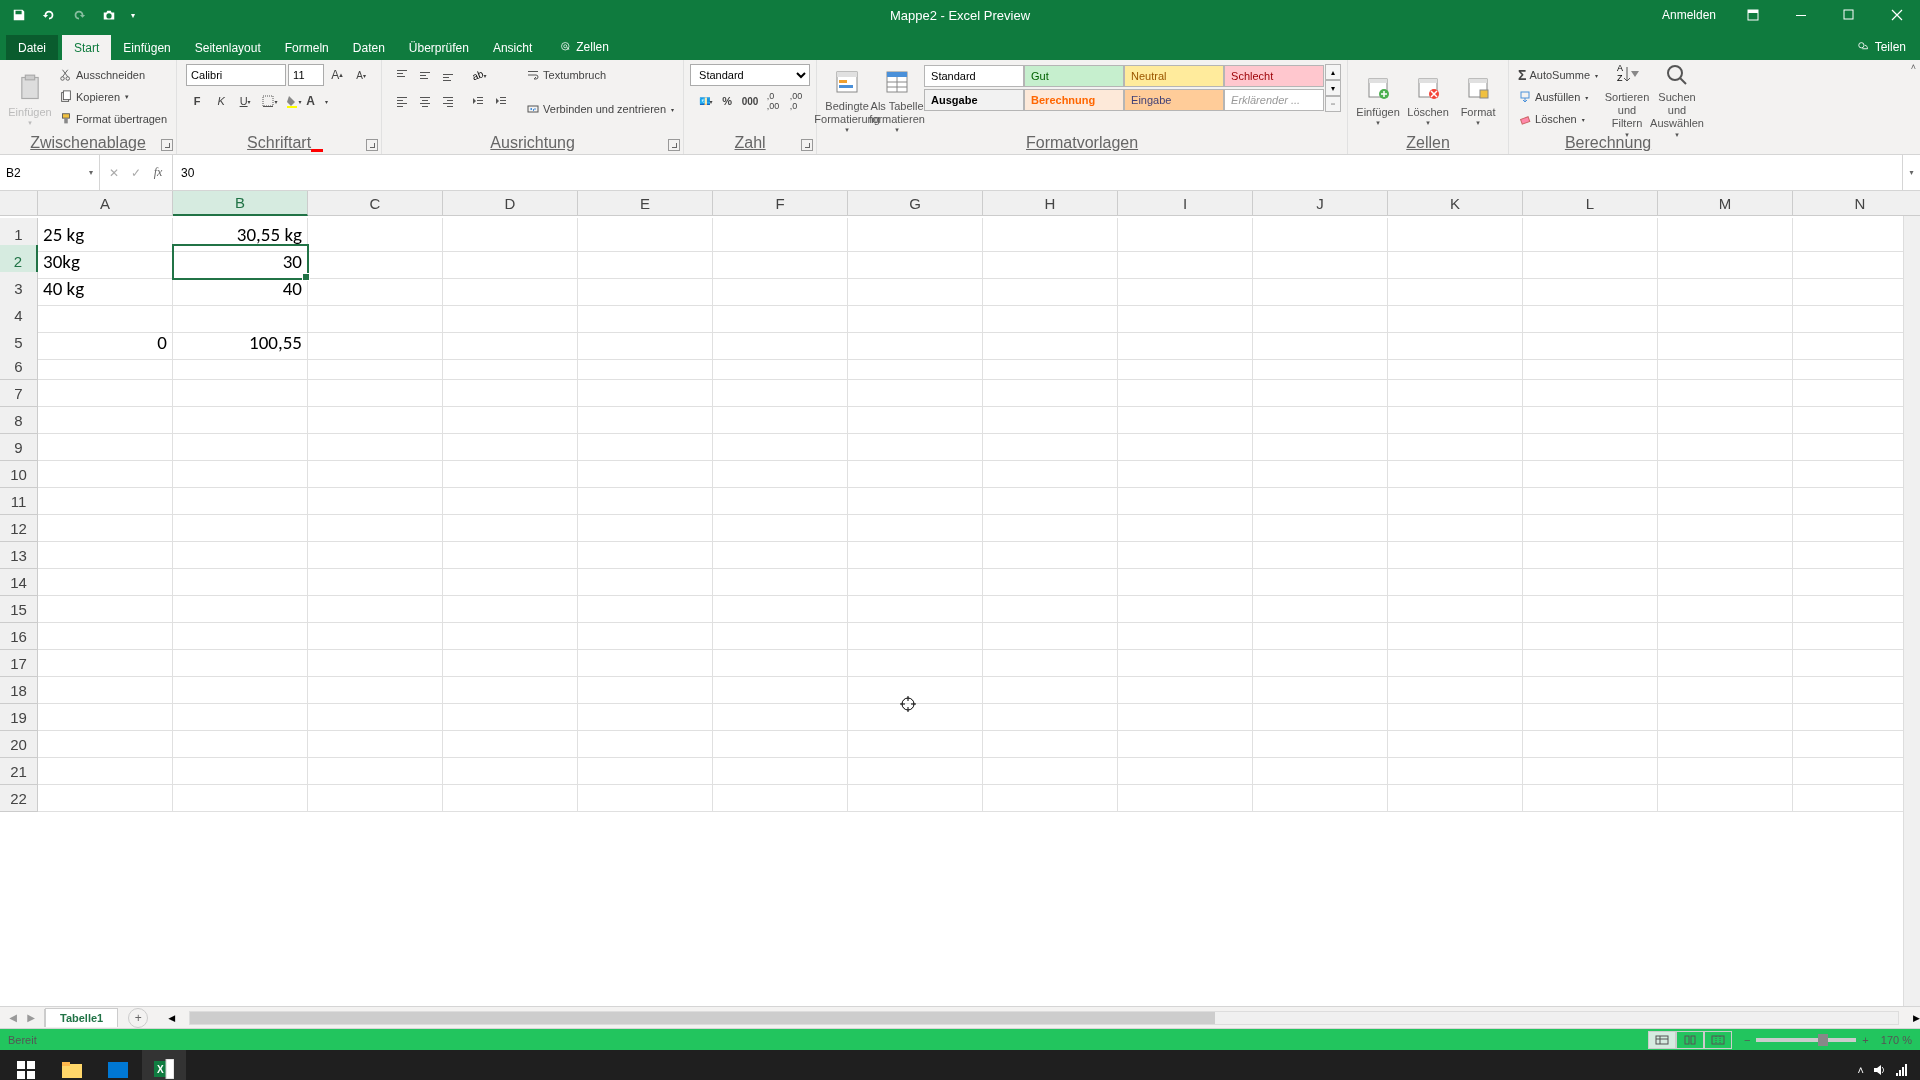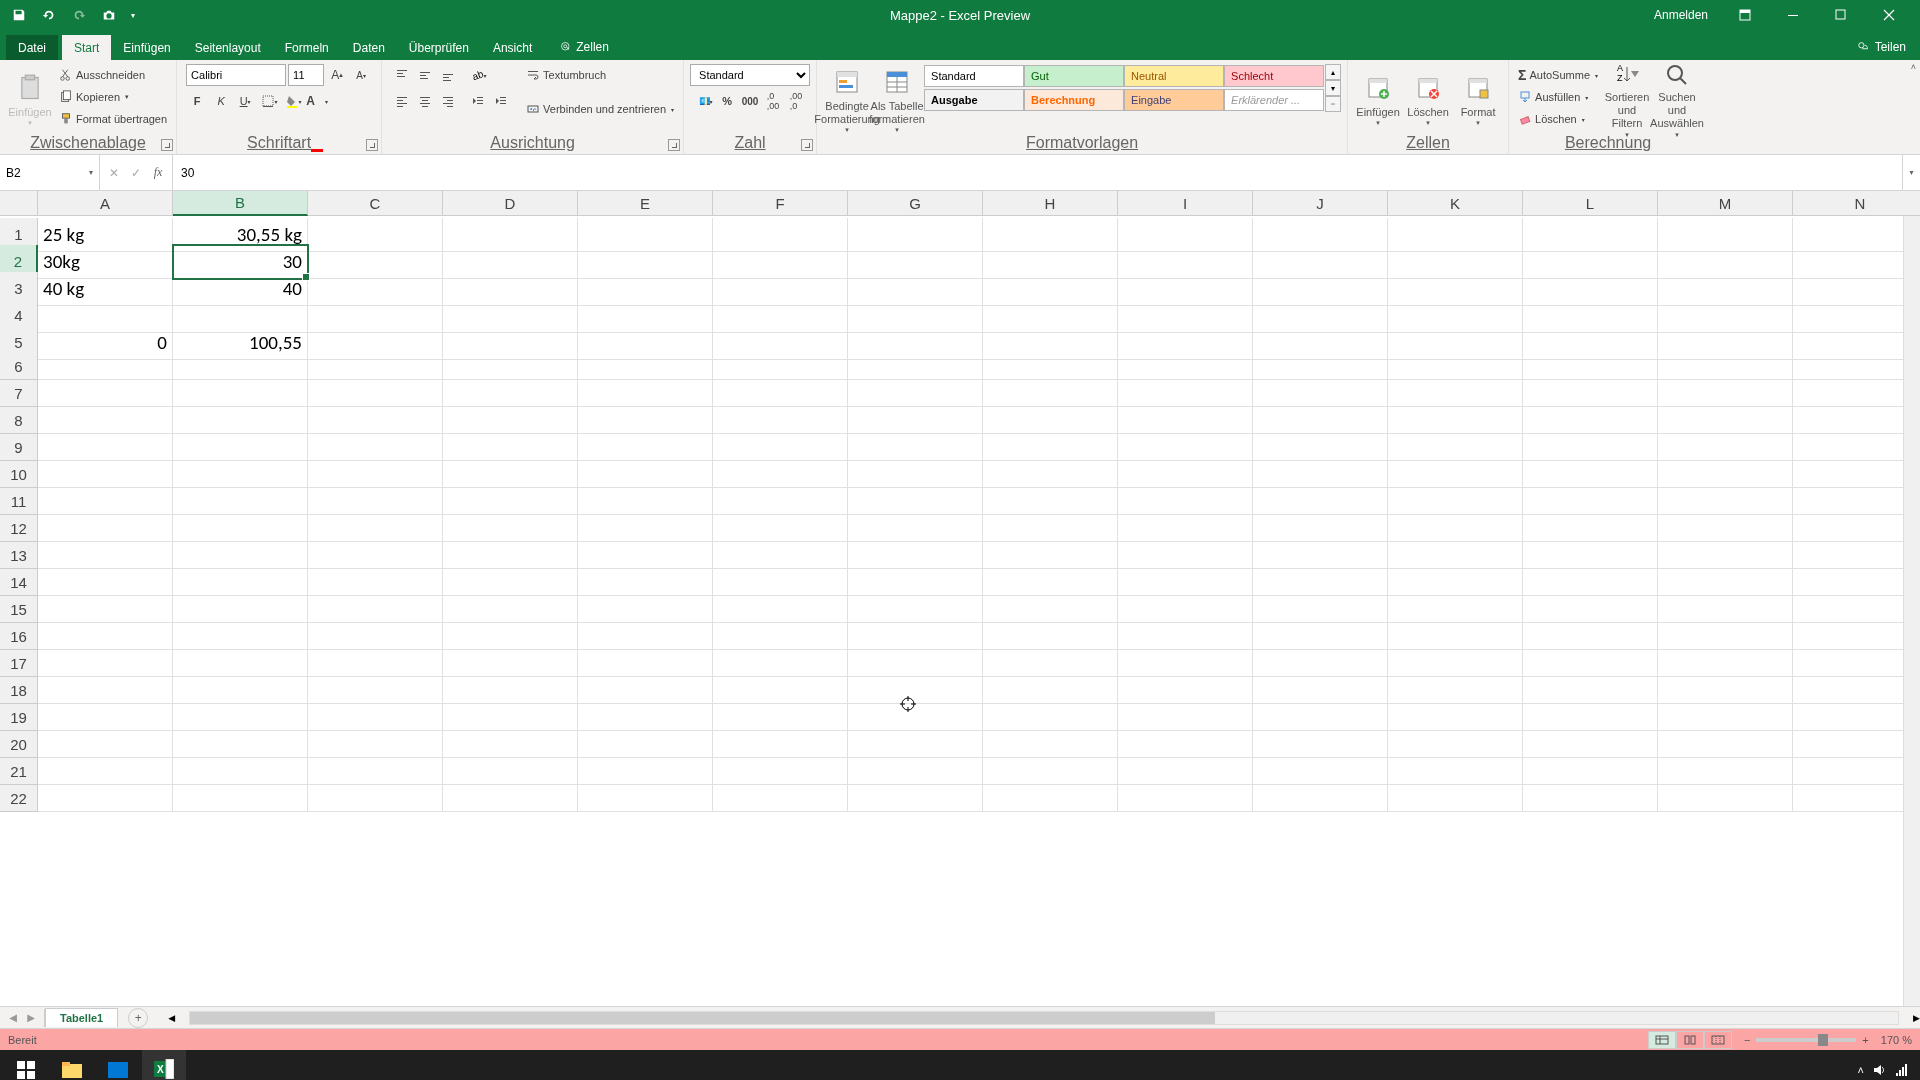--- a/index.html
+++ b/index.html
@@ -4,21 +4,21 @@
 <style>
 * { margin: 0; padding: 0; box-sizing: border-box; font-family: 'Segoe UI', Tahoma, sans-serif; }
 html, body { width: 1920px; height: 1080px; overflow: hidden; background: #fff; }
 
 
 .titlebar { height: 30px; background: #0f7b3e; display: flex; align-items: center; color: #fff; font-size: 12px; position: relative; }
 .titlebar-left { display: flex; align-items: center; gap: 4px; padding-left: 6px; }
 .titlebar-btn { width: 26px; height: 24px; display: flex; align-items: center; justify-content: center; cursor: pointer; }
 .titlebar-btn svg { fill: #fff; }
 .titlebar-center { position: absolute; left: 50%; transform: translateX(-50%); font-size: 13px; }
-.titlebar-right { margin-left: auto; display: flex; align-items: center; gap: 2px; padding-right: 8px; }
+.titlebar-right { margin-left: auto; display: flex; align-items: center; gap: 2px; padding-right: 0; }
 .titlebar-right .win-btn { width: 46px; height: 30px; display: flex; align-items: center; justify-content: center; cursor: pointer; }
 .anmelden { font-size: 12px; padding: 0 12px; cursor: pointer; }
 
 
 .tabbar { height: 30px; background: #0f7b3e; display: flex; align-items: flex-end; padding-left: 6px; }
 .tab { padding: 6px 12px 5px; font-size: 12px; color: #fff; cursor: pointer; }
 .tab.active { background: #f3f2f1; color: #0f7b3e; }
 .tab.datei { background: #0a5c2e; color: #fff; margin-right: 4px; }
 .search-wrap { display: flex; align-items: center; color: #fff; font-size: 12px; padding: 0 8px 6px 16px; cursor: text; }
 .search-wrap svg { fill: #fff; margin-right: 4px; }
@@ -85,21 +85,21 @@
 .sheet-tabs { height: 22px; display: flex; align-items: center; background: #f3f2f1; border-top: 1px solid #d5d5d5; font-size: 11px; }
 .sheet-nav { display: flex; gap: 0; padding: 0 4px; border-right: 1px solid #ccc; }
 .sheet-nav-btn { width: 18px; height: 18px; display: flex; align-items: center; justify-content: center; cursor: pointer; color: #999; font-size: 10px; }
 .sheet-tab { padding: 3px 14px; background: #fff; border: 1px solid #ccc; border-bottom: none; cursor: pointer; font-weight: bold; color: #217346; }
 .sheet-add { width: 20px; height: 20px; border: 1px solid #ccc; border-radius: 50%; margin-left: 10px; display: flex; align-items: center; justify-content: center; cursor: pointer; color: #666; font-size: 12px; }
 .sheet-hscroll { flex: 1; display: flex; align-items: center; margin-left: 20px; }
 .sheet-hscroll .track { flex: 1; height: 14px; background: #f0f0f0; border: 1px solid #ddd; margin: 0 14px; position: relative; }
 .sheet-hscroll .thumb { position: absolute; left: 0; top: 0; bottom: 0; width: 60%; background: #cdcdcd; }
 
 
-.statusbar { height: 22px; background: #fca5a5; border-top: 1px solid #d5d5d5; display: flex; align-items: center; font-size: 11px; color: #555; padding: 0 8px; }
+.statusbar { height: 22px; background: #22c55e; border-top: 1px solid #d5d5d5; display: flex; align-items: center; font-size: 11px; color: #555; padding: 0 8px; }
 .statusbar .views { margin-left: auto; display: flex; gap: 0; }
 .view-btn { width: 28px; height: 18px; border: 1px solid #ccc; display: flex; align-items: center; justify-content: center; cursor: pointer; font-size: 9px; }
 .view-btn.active { background: #d6ebe0; }
 .zoom { display: flex; align-items: center; gap: 6px; margin-left: 12px; }
 .zoom-track { width: 100px; height: 4px; background: #ccc; position: relative; cursor: pointer; }
 .zoom-thumb { position: absolute; left: 62%; top: -4px; width: 10px; height: 12px; background: #888; }
 
 
 .taskbar { height: 40px; background: #1f1f1f; display: flex; align-items: center; padding: 0 4px; gap: 2px; }
 .task-btn { width: 44px; height: 40px; display: flex; align-items: center; justify-content: center; cursor: pointer; }

